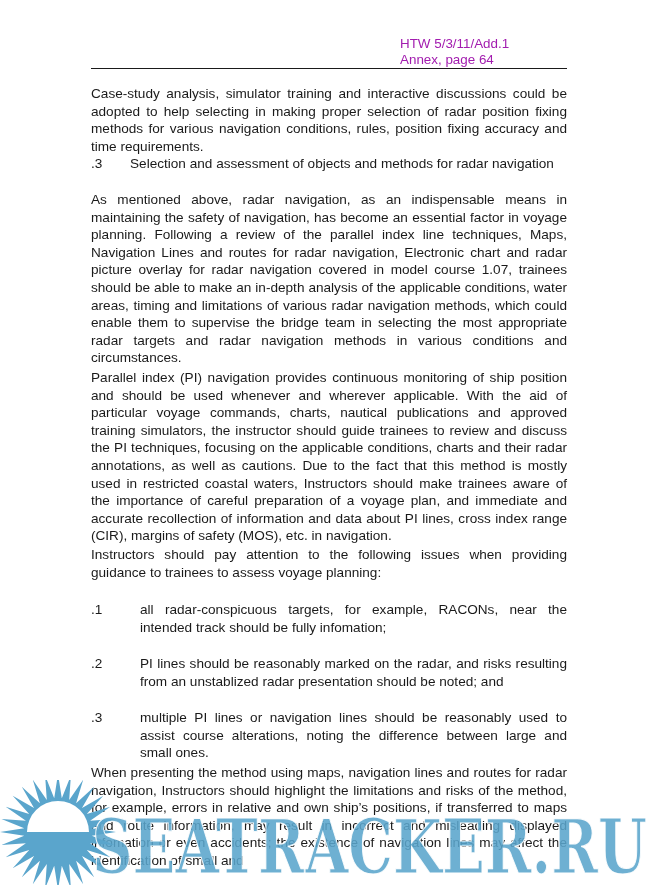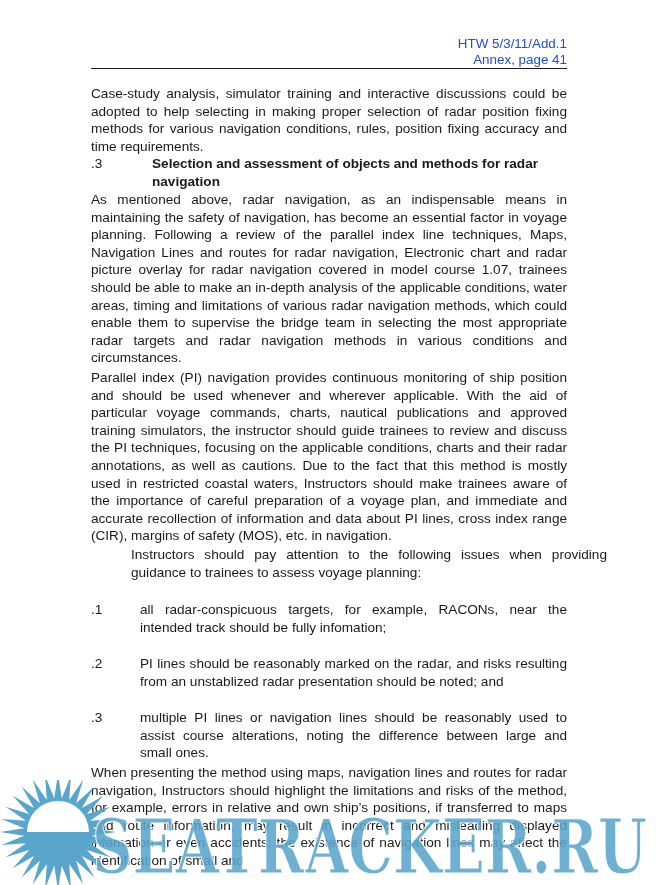--- a/index.html
+++ b/index.html
@@ -4,61 +4,61 @@
   <style>
     html, body { margin: 0; padding: 0; background: #ffffff; }
     body { width: 657px; height: 885px; position: relative; overflow: hidden; }
     .page {
       position: absolute; left: 0; top: 0; width: 657px; height: 885px;
       font-family: "Liberation Sans", sans-serif; color: #1a1a1a;
       font-size: 13.6px; line-height: 17.6px;
     }
     .hdr {
       position: absolute; left: 400px; top: 36px; width: 167px;
-      text-align: right; font-size: 13.4px; line-height: 16px; color: #1d4ed8;
+      text-align: left; font-size: 13.4px; line-height: 16px; color: #a21caf;
     }
     .hdr-rule {
       position: absolute; left: 91px; top: 68px; width: 476px; height: 0;
       border-top: 1.4px solid #1a1a1a;
     }
     .col { position: absolute; left: 91px; width: 476px; }
     .para { text-align: justify; margin: 0; }
     .para.last-left { text-align-last: left; }
     .heading { position: absolute; left: 91px; top: 155px; width: 476px; height: 18px; }
     .heading .num { position: absolute; left: 0; top: 0; }
-    .heading .title { position: absolute; left: 61px; top: 0; font-weight: bold; }
+    .heading .title { position: absolute; left: 39px; top: 0; font-weight: normal; }
     .li { position: absolute; left: 91px; width: 476px; }
     .li .num { position: absolute; left: 0; top: 0; }
     .li .txt { position: absolute; left: 49px; width: 427px; text-align: justify; text-align-last: left; }
 
     .watermark { position: absolute; left: 0; top: 780px; width: 657px; height: 105px; pointer-events: none; }
   </style>
 </head>
 <body>
 
 <div class="page">
 
   <div class="hdr">
     <div>HTW 5/3/11/Add.1</div>
-    <div>Annex, page 41</div>
+    <div>Annex, page 64</div>
   </div>
   <div class="hdr-rule"></div>
 
   <p class="col para last-left" style="top:85px;">Case-study analysis, simulator training and interactive discussions could be adopted to help selecting in making proper selection of radar position fixing methods for various navigation conditions, rules, position fixing accuracy and time requirements.</p>
 
   <div class="heading">
     <span class="num">.3</span>
     <span class="title">Selection and assessment of objects and methods for radar navigation</span>
   </div>
 
   <p class="col para last-left" style="top:191px;">As mentioned above, radar navigation, as an indispensable means in maintaining the safety of navigation, has become an essential factor in voyage planning. Following a review of the parallel index line techniques, Maps, Navigation Lines and routes for radar navigation, Electronic chart and radar picture overlay for radar navigation covered in model course 1.07, trainees should be able to make an in-depth analysis of the applicable conditions, water areas, timing and limitations of various radar navigation methods, which could enable them to supervise the bridge team in selecting the most appropriate radar targets and radar navigation methods in various conditions and circumstances.</p>
 
   <p class="col para last-left" style="top:369px;">Parallel index (PI) navigation provides continuous monitoring of ship position and should be used whenever and wherever applicable. With the aid of particular voyage commands, charts, nautical publications and approved training simulators, the instructor should guide trainees to review and discuss the PI techniques, focusing on the applicable conditions, charts and their radar annotations, as well as cautions. Due to the fact that this method is mostly used in restricted coastal waters, Instructors should make trainees aware of the importance of careful preparation of a voyage plan, and immediate and accurate recollection of information and data about PI lines, cross index range (CIR), margins of safety (MOS), etc. in navigation.</p>
 
-  <p class="col para last-left" style="top:546px;margin-left:40px;">Instructors should pay attention to the following issues when providing guidance to trainees to assess voyage planning:</p>
+  <p class="col para last-left" style="top:546px;">Instructors should pay attention to the following issues when providing guidance to trainees to assess voyage planning:</p>
 
   <div class="li" style="top:601px;">
     <span class="num">.1</span>
     <div class="txt">all radar-conspicuous targets, for example, RACONs, near the intended track should be fully infomation;</div>
   </div>
 
   <div class="li" style="top:655px;">
     <span class="num">.2</span>
     <div class="txt">PI lines should be reasonably marked on the radar, and risks resulting from an unstablized radar presentation should be noted; and</div>
   </div>

